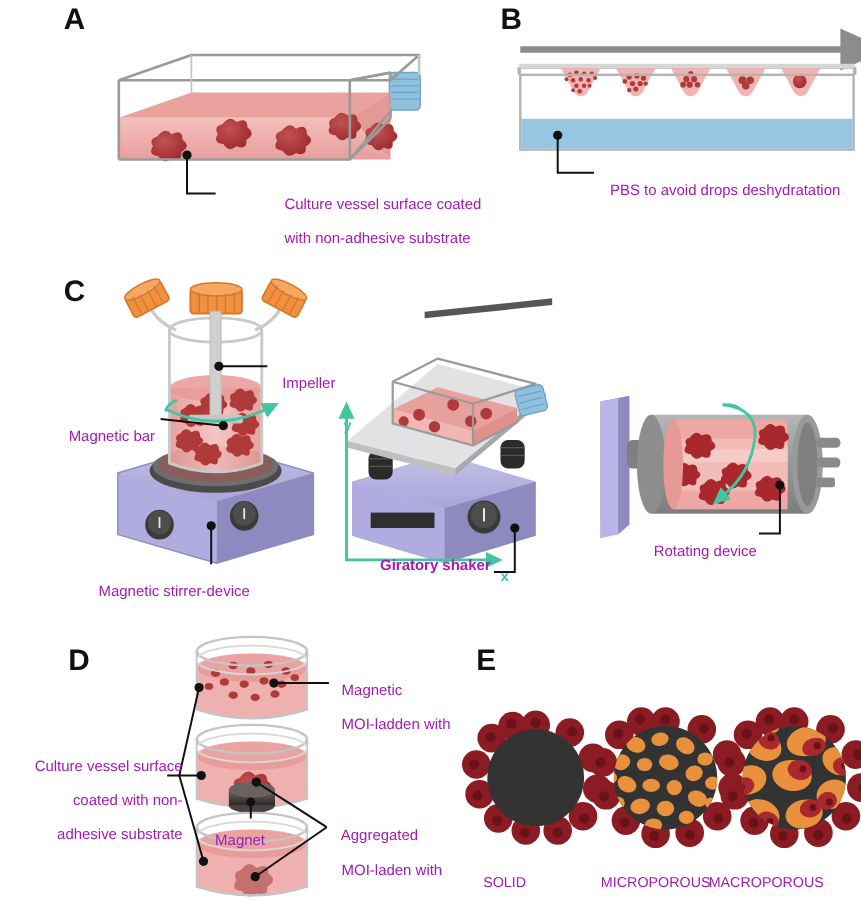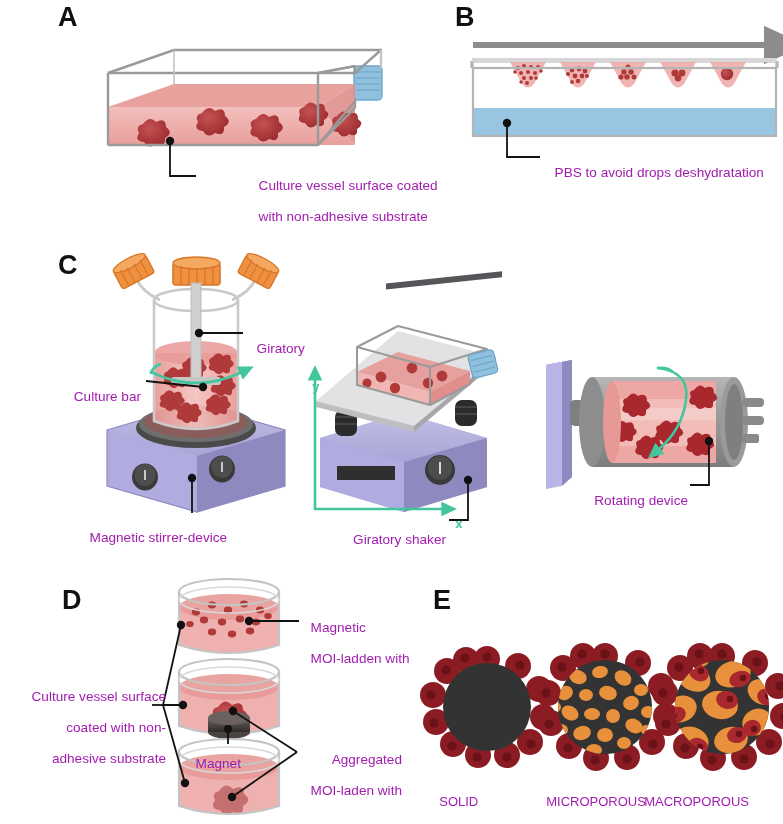--- a/index.html
+++ b/index.html
@@ -703,29 +703,29 @@
 <div class="cap" style="left:203px;top:162px;margin-left:48px;">
   <span>Culture vessel surface coated</span><br>
   <span>with non-adhesive substrate</span>
 </div>
 
 <div class="cap" style="left:547px;top:149px;">
   <span>PBS to avoid drops deshydratation</span>
 </div>
 
 <div class="cap" style="left:249px;top:325px;">
-  <span>Giratory</span>
+  <span>Impeller</span>
 </div>
 <div class="cap r" style="left:0px;top:373px;width:141px;">
-  <span>Culture bar</span>
+  <span>Magnetic bar</span>
 </div>
 <div class="cap c" style="left:82px;top:514px;width:222px;">
   <span>Magnetic stirrer-device</span>
 </div>
-<div class="cap r" style="left:300px;top:516px;width:146px;">
+<div class="cap r" style="left:300px;top:490px;width:146px;font-weight:bold;">
   <span>Giratory shaker</span>
 </div>
 <div class="cap r" style="left:540px;top:477px;width:148px;">
   <span>Rotating device</span>
 </div>
 <div class="cap" style="left:305px;top:363px;font-weight:bold;font-size:13px;color:#43c59e;">
   <span>y</span>
 </div>
 <div class="cap" style="left:448px;top:500px;font-weight:bold;font-size:13px;color:#43c59e;">
   <span>x</span>
@@ -736,21 +736,21 @@
   <span>MOI-ladden with</span>
 </div>
 <div class="cap r" style="left:0px;top:673px;width:150px;padding-left:16px;">
   <span>Culture vessel surface</span><br>
   <span>coated with non-</span><br>
   <span>adhesive substrate</span>
 </div>
 <div class="cap c" style="left:188px;top:740px;width:82px;">
   <span>Magnet</span>
 </div>
-<div class="cap" style="left:303px;top:736px;text-align:right;">
+<div class="cap" style="left:303px;top:736px;">
   <span>Aggregated</span><br>
   <span>MOI-laden with</span>
 </div>
 
 <div class="cap c" style="left:432px;top:778px;width:110px;font-size:13px;">
   <span>SOLID</span>
 </div>
 <div class="cap c" style="left:539px;top:778px;width:132px;font-size:13px;">
   <span>MICROPOROUS</span>
 </div>

